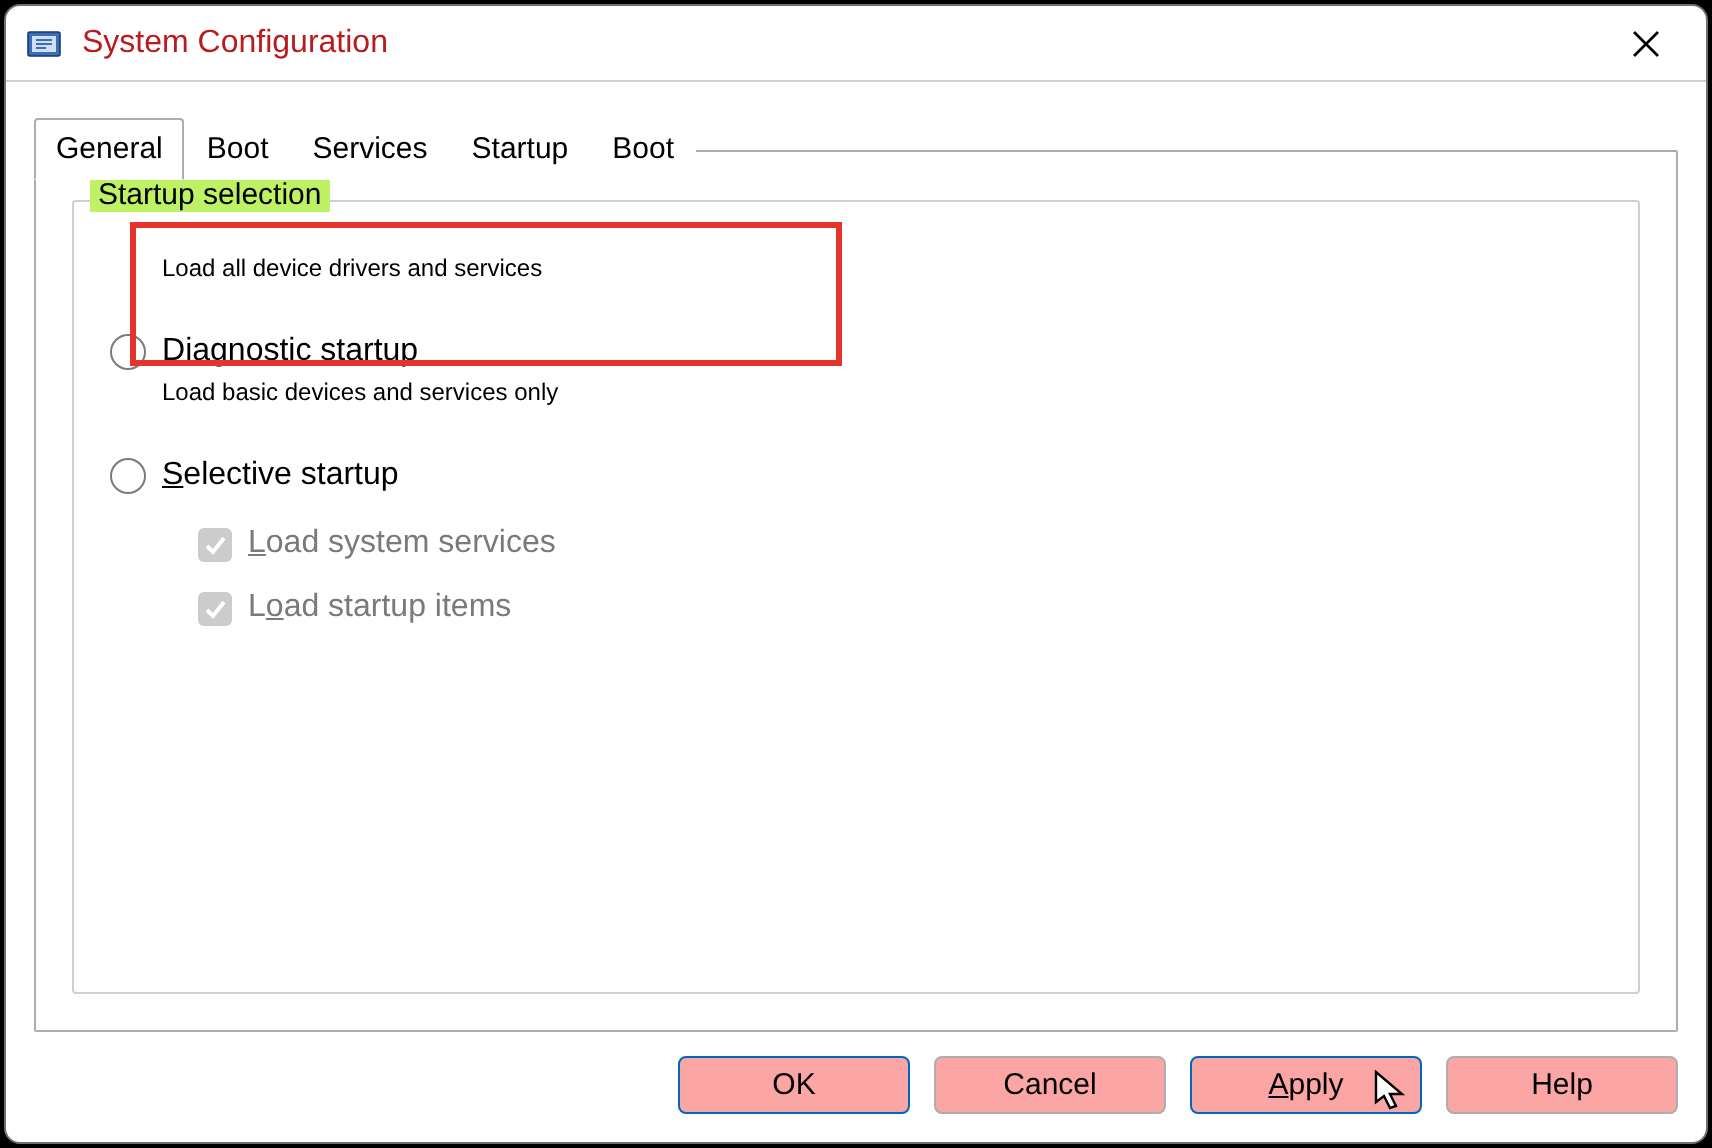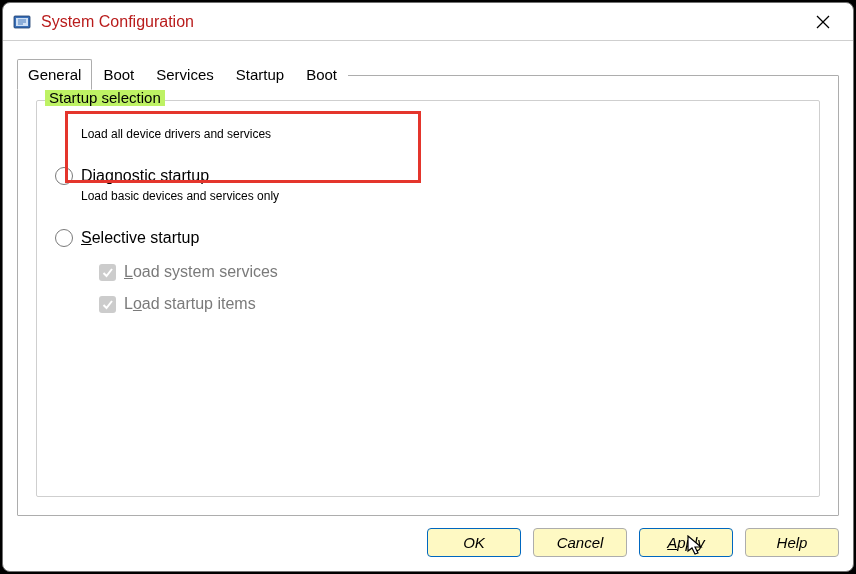--- a/index.html
+++ b/index.html
@@ -150,29 +150,29 @@
       font-size: 16px;
       color: #7a7a7a;
     }
     .button-row {
       display: flex;
       justify-content: flex-end;
       gap: 12px;
       padding: 0 14px 14px 14px;
     }
     .btn {
-      width: 94px;
+      width: 116px;
       height: 29px;
       border: 1px solid #adadad;
       border-radius: 4px;
-      background: #fef9c3;
-      font-size: 15px;
-      color: #000;
-      cursor: pointer;
-      display: flex; align-items: center; justify-content: center; font-style: italic;
+      background: #fca5a5;
+      font-size: 15px;
+      color: #000;
+      cursor: pointer;
+      display: flex; align-items: center; justify-content: center;
     }
     .btn.primary { border: 1.5px solid #0067c0; }
     .cursor {
       position: absolute;
       bottom: 14px;
       right: 146px;
       pointer-events: none;
     }
     .ul { text-decoration: underline; }
   </style>

